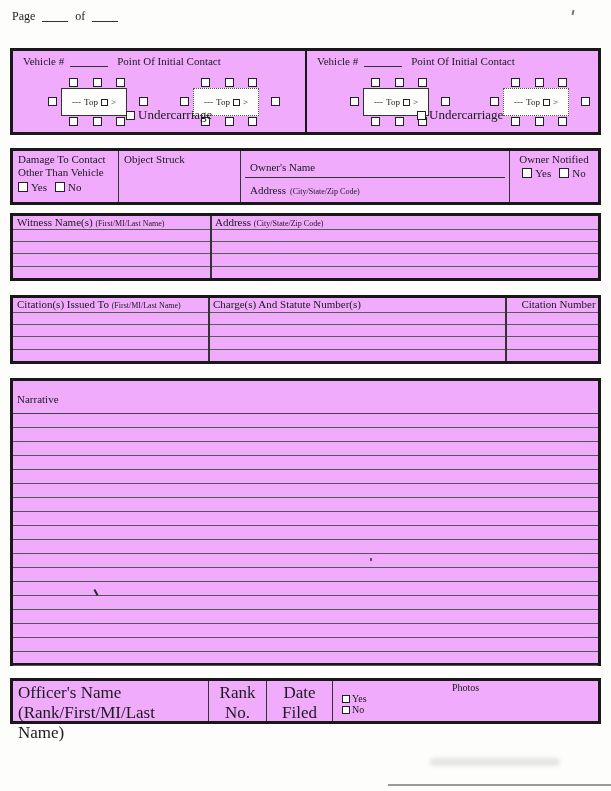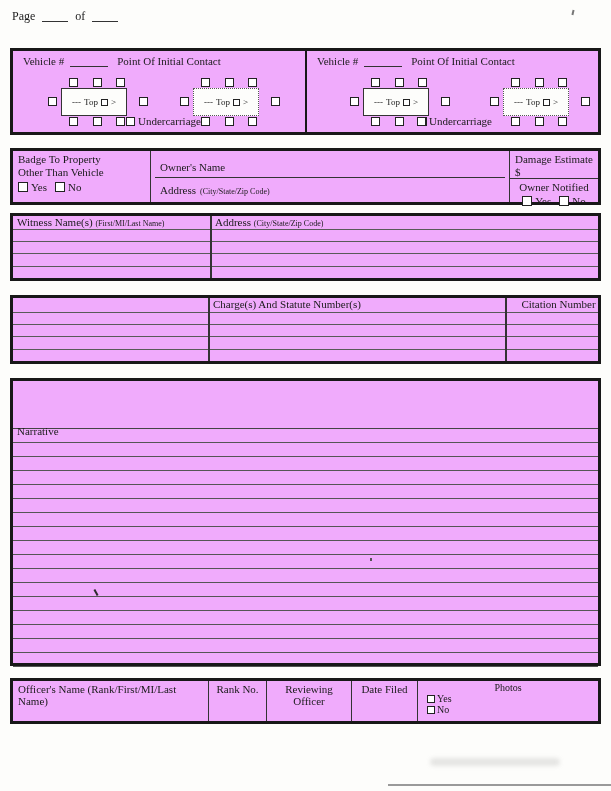--- a/index.html
+++ b/index.html
@@ -31,21 +31,21 @@
   .pos-t1 { left:21px; top:0; } .pos-t2 { left:45px; top:0; } .pos-t3 { left:68px; top:0; }
   .pos-b1 { left:21px; top:39px; } .pos-b2 { left:45px; top:39px; } .pos-b3 { left:68px; top:39px; }
   .pos-l { left:0; top:19px; } .pos-r { left:91px; top:19px; }
   .car-box { position:absolute; left:13px; top:10px; width:66px; height:28px; background:#fdfdfb;
              display:flex; align-items:center; justify-content:center; gap:3px; font-size:9px; }
   .car-box.solid { border:1.5px solid #333; }
   .car-box.dotted { border:1.5px dotted #555; }
   .car-box .cb { position:static; width:7px; height:7px; border-width:1px; }
   .diag-1 { left:35px; top:27px; } .diag-2 { left:167px; top:27px; }
   .v-half + .v-half .diag-1 { left:43px; } .v-half + .v-half .diag-2 { left:183px; }
-  .under { position:absolute; top:64px; left:113px; font-size:11px; white-space:nowrap; }
+  .under { position:absolute; top:56px; left:113px; font-size:13px; white-space:nowrap; }
   .v-half + .v-half .under { left:110px; }
   .under .cb { margin-right:3px; }
 
   
   #damage-sec { top:148px; height:57px; display:flex; }
   .d-col { position:relative; padding:2px 5px; }
   .d-col + .d-col { border-left:1.5px solid #333; }
   #d-col1 { flex:0 0 105px; }
   #d-col2 { flex:0 0 90px; }
   #d-col3 { flex:1; padding:4px; display:flex; flex-direction:column;margin-left:32px; }
@@ -68,26 +68,26 @@
   
   #citation-sec { top:295px; height:69px; }
   #citation-sec .vline.v1 { left:195px; }
   #citation-sec .vline.v2 { left:492px; }
   #citation-sec .t-head { height:14px; }
   #citation-sec .h2 { position:absolute; left:200px; top:0; white-space:nowrap; }
   #citation-sec .h3 { position:absolute; left:492px; width:107px; top:0; text-align:center; white-space:nowrap; }
 
   
   #narrative-sec { top:378px; height:288px; }
-  .n-head { height:16px; border-bottom:1.5px solid #444; font-size:11px; padding:12px 0 0 4px;margin-top:32px; }
+  .n-head { height:33px; border-bottom:1.5px solid #444; font-size:11px; padding:12px 0 0 4px; }
   .narrative-line { height:14px; border-bottom:1px solid #555; }
 
   
   #officer-sec { top:678px; height:46px; display:flex; }
-  .o-cell { position:relative; font-size:11px; padding:2px 3px; text-align:center; }
+  .o-cell { position:relative; font-size:17px; padding:2px 3px; text-align:center; }
   .o-cell + .o-cell { border-left:1.5px solid #333; }
   #o-name { flex:0 0 195px; text-align:left; padding-left:5px; }
   #o-badge { flex:0 0 58px; }
   #o-dept { flex:0 0 134px; }
   #o-review { flex:0 0 85px; }
   #o-date { flex:0 0 66px; }
   #o-photos { flex:1; font-size:10px; padding-top:1px; }
   .photo-row { text-align:left; padding-left:6px; line-height:11px; }
   .photo-row .cb { width:8px; height:8px; margin-right:2px; }
 
@@ -186,40 +186,39 @@
           </span>
         </div>
       <div class="under">
         <span class="cb"></span><span>Undercarriage</span>
       </div>
     </div>
   </div>
 
   <div id="damage-sec" class="sec">
     <div id="d-col1" class="d-col">
-      <div class="lbl">Badge To Property</div>
+      <div class="lbl">Damage To Contact</div>
       <div class="lbl">Other Than Vehicle</div>
       <div class="yn-row">
         <span class="cb cb-lg"></span><span>Yes</span><span class="gap"></span><span class="cb cb-lg"></span><span>No</span>
       </div>
     </div>
+    <div id="d-col2" class="d-col">
+      <div class="lbl">Object Struck</div>
+    </div>
     <div id="d-col3" class="d-col">
       <div class="d-split-top">
         <span class="lbl">Owner's Name</span>
       </div>
       <div class="d-split-bot">
         <span class="lbl">Address</span>
         <span class="hint">(City/State/Zip Code)</span>
       </div>
     </div>
     <div id="d-col4" class="d-col">
-      <div class="d-split-top">
-        <div class="lbl">Damage Estimate</div>
-        <div class="lbl">$</div>
-      </div>
       <div class="d-split-bot">
         <div class="lbl">Owner Notified</div>
         <div class="yn-row" style="margin-top:1px">
           <span class="cb cb-lg"></span><span>Yes</span><span class="gap"></span><span class="cb cb-lg"></span><span>No</span>
         </div>
       </div>
     </div>
   </div>
 
   <div id="witness-sec" class="sec">
@@ -233,20 +232,21 @@
         <div class="t-row"></div>
         <div class="t-row"></div>
         <div class="t-row"></div>
       </div>
   </div>
 
   <div id="citation-sec" class="sec">
     <div class="vline v1"></div>
     <div class="vline v2"></div>
     <div class="t-head">
+      <span class="h1"><span>Citation(s) Issued To</span> <span class="hint">(First/MI/Last Name)</span></span>
       <span class="h2"><span>Charge(s) And Statute Number(s)</span></span>
       <span class="h3"><span>Citation Number</span></span>
     </div>
     <div>
         <div class="t-row"></div>
         <div class="t-row"></div>
         <div class="t-row"></div>
         <div class="t-row"></div>
       </div>
   </div>
@@ -277,23 +277,20 @@
         <div class="narrative-line"></div>
       </div>
   </div>
 
   <div id="officer-sec" class="sec">
     <div id="o-name" class="o-cell">
       <span>Officer's Name (Rank/First/MI/Last Name)</span>
     </div>
     <div id="o-badge" class="o-cell">
       <span>Rank No.</span>
-    </div>
-    <div id="o-review" class="o-cell">
-      <span>Reviewing Officer</span>
     </div>
     <div id="o-date" class="o-cell">
       <span>Date Filed</span>
     </div>
     <div id="o-photos" class="o-cell">
       <div>Photos</div>
       <div class="photo-row">
         <span class="cb"></span><span>Yes</span>
       </div>
       <div class="photo-row">

